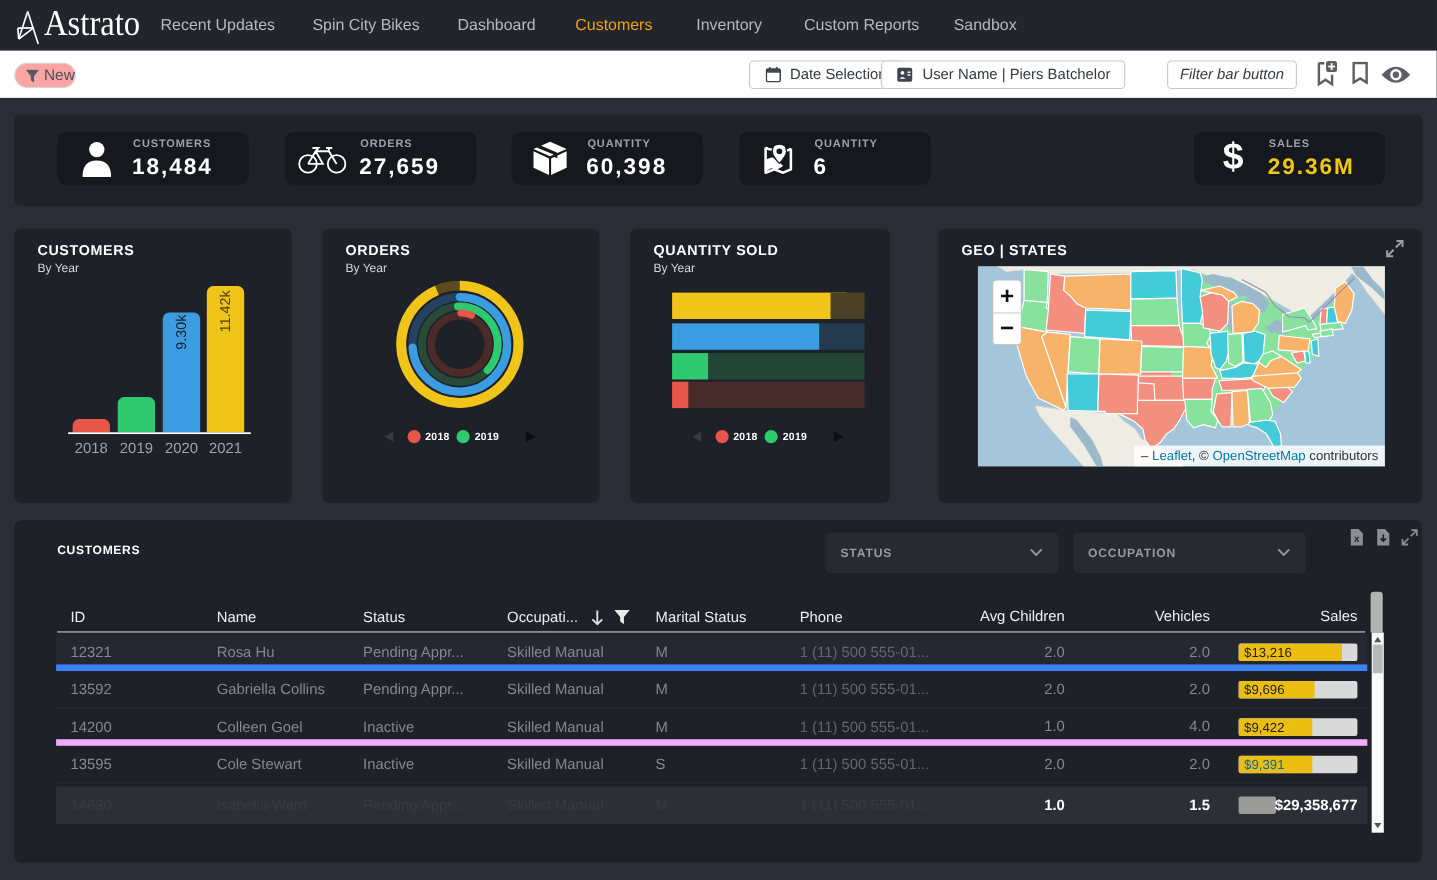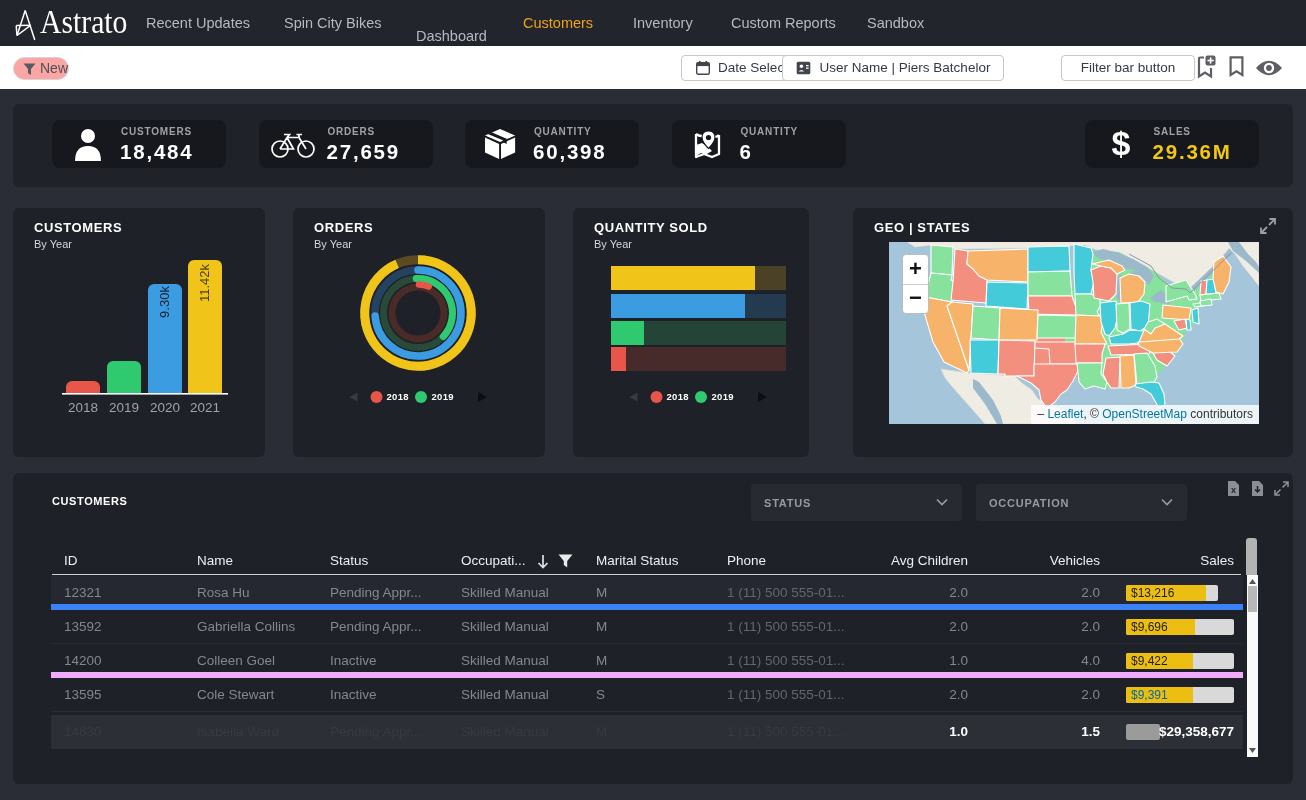--- a/index.html
+++ b/index.html
@@ -38,45 +38,45 @@
       <path d="M11.2 4.5 L3 29.5"></path>
       <path d="M11.2 4.5 L20.8 34"></path>
       <path d="M2.2 19.6 L16.5 19.3"></path>
       <path d="M2.2 19.6 L3 29.5"></path>
       <path d="M3 29.5 L16.5 19.3"></path>
     </g>
   </svg>
   <div id="logoname">Astrato</div>
   <div class="navitem" style="left:146px;">Recent Updates</div>
   <div class="navitem" style="left:284px;">Spin City Bikes</div>
-  <div class="navitem" style="left:416px;margin-top:13px;">Dashboard</div>
+  <div class="navitem" style="left:416px;">Dashboard</div>
   <div class="navitem" style="left:523px; color:#efa219;">Customers</div>
   <div class="navitem" style="left:633px;">Inventory</div>
   <div class="navitem" style="left:731px;">Custom Reports</div>
   <div class="navitem" style="left:867px;">Sandbox</div>
 </div>
 
 <div id="toolbar">
   <div id="newbtn"><svg style="position:absolute;left:9px;top:5px;" width="13" height="13" viewBox="0 0 13 13">
         <path d="M0.5 0.5 H12.5 L8 6 V12 L5 10 V6 Z" fill="#555a63"></path>
       </svg>New</div>
   <div class="tbtn" style="left:681px; width:140px;"><svg style="position:absolute;left:14px;top:5px;" width="14" height="14" viewBox="0 0 14 14">
         <rect x="0.7" y="1.7" width="12.6" height="11.6" rx="1.5" fill="none" stroke="#41454d" stroke-width="1.4"></rect>
         <rect x="0.7" y="1.7" width="12.6" height="3.4" fill="#41454d"></rect>
         <rect x="3" y="0" width="1.6" height="3" fill="#41454d"></rect>
         <rect x="9.4" y="0" width="1.6" height="3" fill="#41454d"></rect>
       </svg><span style="margin-left:22px; line-height:24px; display:inline-block;">Date Selection</span></div>
-  <div class="tbtn" style="left:782px; width:222px;"><svg style="position:absolute;left:13px;top:5px;" width="15" height="14" viewBox="0 0 15 14">
+  <div class="tbtn" style="left:801px; width:222px;"><svg style="position:absolute;left:13px;top:5px;" width="15" height="14" viewBox="0 0 15 14">
         <rect x="0.7" y="0.7" width="13.6" height="12.6" rx="1.6" fill="#41454d"></rect>
         <circle cx="5.4" cy="5.2" r="1.7" fill="#fff"></circle>
         <path d="M2.6 10.5 Q5.4 7.4 8.2 10.5 Z" fill="#fff"></path>
         <rect x="10" y="4" width="2.6" height="1.3" fill="#fff"></rect>
         <rect x="10" y="6.5" width="2.6" height="1.3" fill="#fff"></rect>
       </svg><span style="margin-left:24px; line-height:24px; display:inline-block;">User Name | Piers Batchelor</span></div>
-  <div class="tbtn" style="left:1061px; width:134px; line-height:24px;">Filter bar button</div>
+  <div class="tbtn" style="left:1061px; width:118px; line-height:24px;font-style:italic;">Filter bar button</div>
   <svg style="position:absolute;left:1196px;top:9px;" width="20" height="24" viewBox="0 0 20 24">
       <path d="M3 6 V21.5 L9 17.5 L15 21.5 V13" fill="none" stroke="#5e5f64" stroke-width="2.2"></path>
       <path d="M3 6 V3.5 Q3 2.5 4 2.5 H8" fill="none" stroke="#5e5f64" stroke-width="2.2"></path>
       <rect x="9.5" y="0.5" width="10" height="10" rx="2" fill="#5e5f64"></rect>
       <rect x="13.8" y="2.4" width="1.6" height="6.2" fill="#fff"></rect>
       <rect x="11.5" y="4.7" width="6.2" height="1.6" fill="#fff"></rect>
     </svg>
   <svg style="position:absolute;left:1229px;top:10px;" width="15" height="21" viewBox="0 0 15 21">
       <path d="M1.6 1.3 H13.4 V19 L7.5 15.3 L1.6 19 Z" fill="none" stroke="#5e5f64" stroke-width="2.2"></path>
     </svg>
@@ -308,21 +308,21 @@
       <div style="position:absolute;top:101px;left:39px;width:1189px;height:1.2px;background:#cfd1d4;"></div>
       <div style="position:absolute;top:103px;left:38px;width:1192px;height:34px;font-size:13.5px;color:#84878e;border-bottom:6px solid #3b82f6;background:#262831;">
         <span style="position:absolute;left:13px;top:9px;color:#84878e;">12321</span>
         <span style="position:absolute;left:146px;top:9px;color:#84878e;">Rosa Hu</span>
         <span style="position:absolute;left:279px;top:9px;color:#84878e;">Pending Appr...</span>
         <span style="position:absolute;left:410px;top:9px;color:#84878e;">Skilled Manual</span>
         <span style="position:absolute;left:545px;top:9px;color:#84878e;">M</span>
         <span style="position:absolute;left:676px;top:9px;color:#63666d;">1 (11) 500 555-01...</span>
         <span style="position:absolute;left:917px;top:9px;transform:translateX(-100%);">2.0</span>
         <span style="position:absolute;left:1049px;top:9px;transform:translateX(-100%);">2.0</span>
-        <div style="position:absolute;left:1075px;top:9px;width:92px;height:16px;background:#d9d9d9;border-radius:2px;overflow:hidden;">
+        <div style="position:absolute;left:1075px;top:9px;width:108px;height:16px;background:#d9d9d9;border-radius:2px;overflow:hidden;">
           <div style="position:absolute;left:0;top:0;width:87%;height:100%;background:#ecbe12;"></div>
           <span style="position:absolute;left:5px;top:1px;font-size:12px;color:#1d1d1d;">$13,216</span>
         </div>
       </div>
       <div style="position:absolute;top:137px;left:38px;width:1192px;height:34px;font-size:13.5px;color:#84878e;border-bottom:1px solid #2a2c34;">
         <span style="position:absolute;left:13px;top:9px;color:#84878e;">13592</span>
         <span style="position:absolute;left:146px;top:9px;color:#84878e;">Gabriella Collins</span>
         <span style="position:absolute;left:279px;top:9px;color:#84878e;">Pending Appr...</span>
         <span style="position:absolute;left:410px;top:9px;color:#84878e;">Skilled Manual</span>
         <span style="position:absolute;left:545px;top:9px;color:#84878e;">M</span>

